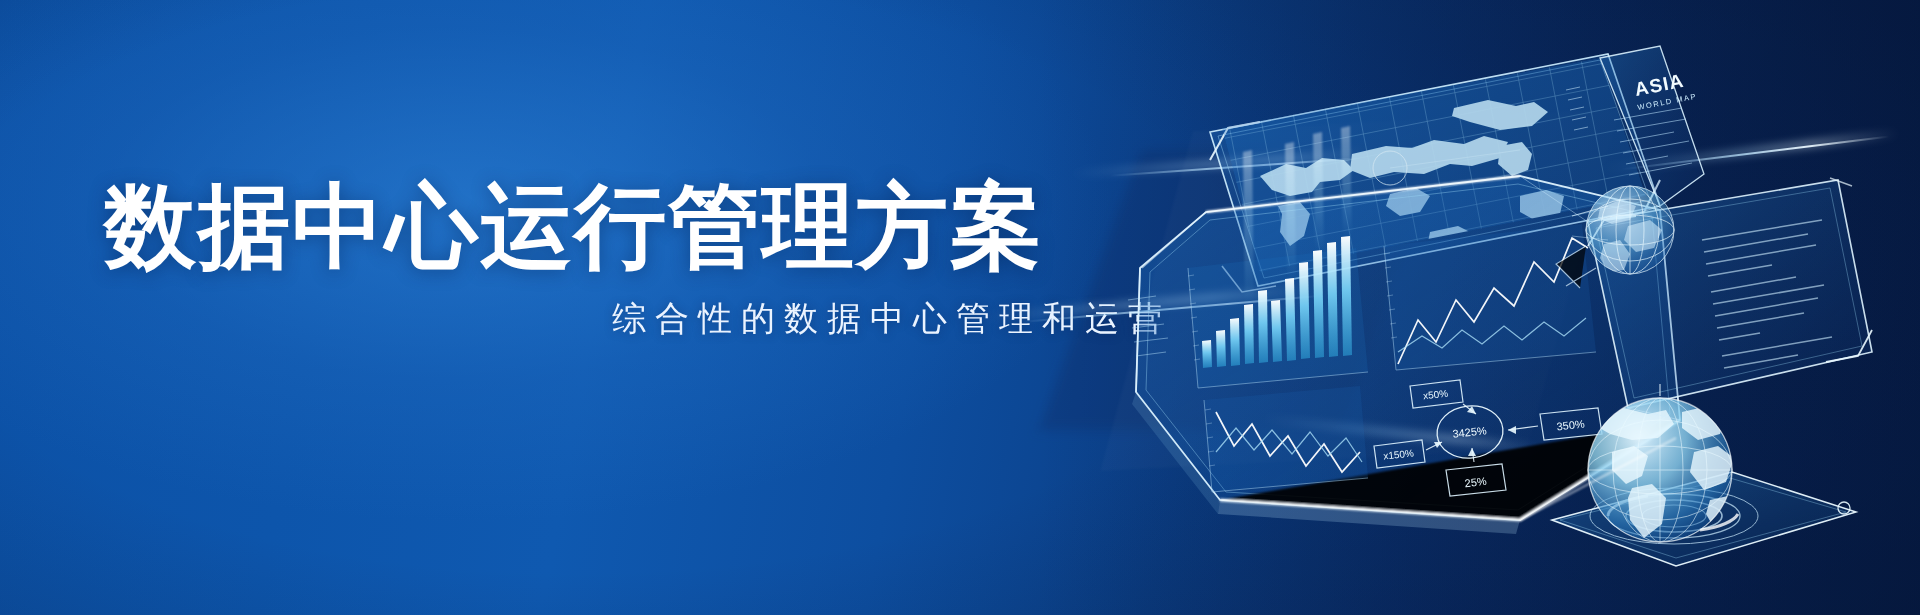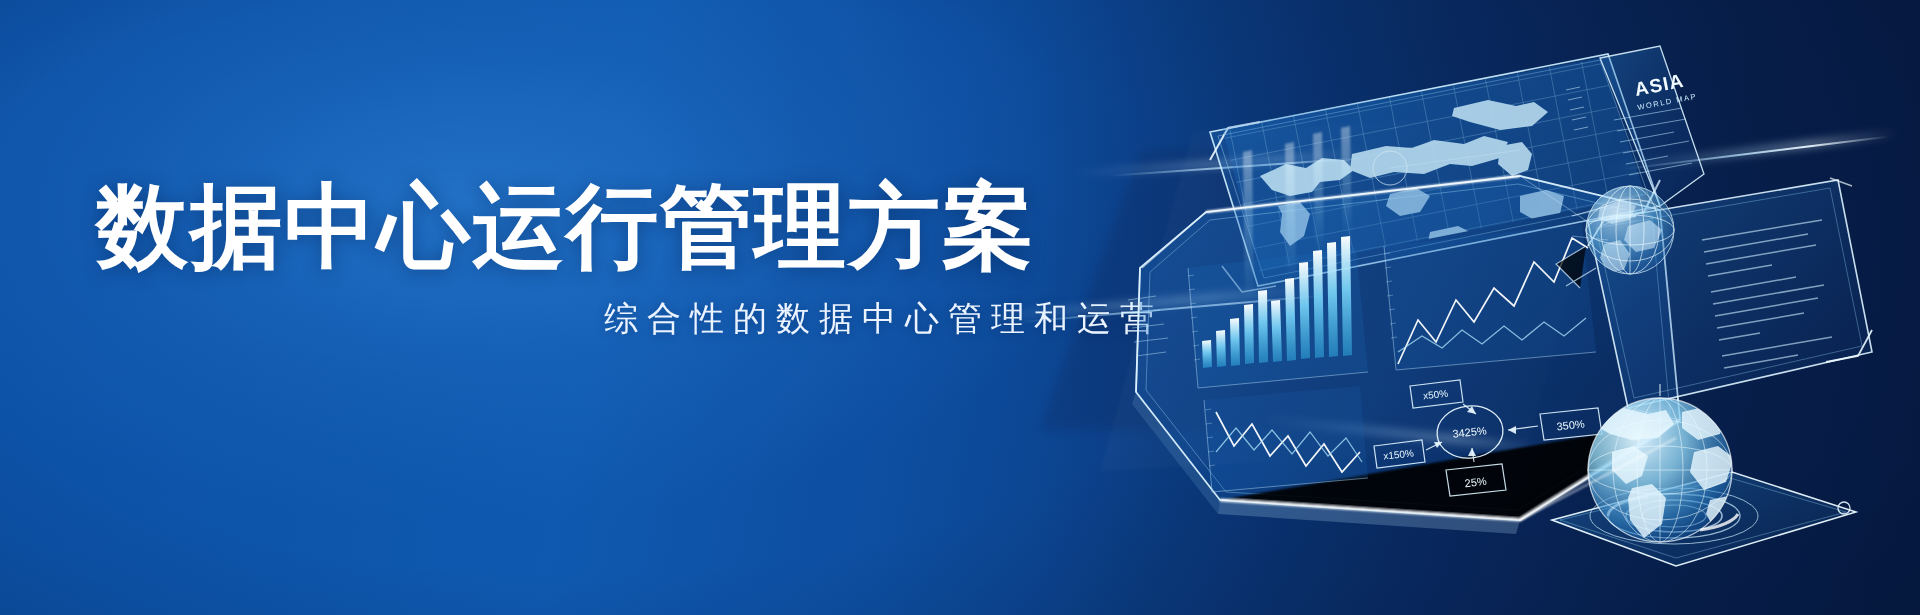--- a/index.html
+++ b/index.html
@@ -18,21 +18,21 @@
   .bg-darkpatch{position:absolute;right:0;top:0;width:46%;height:100%;
     background:linear-gradient(90deg,rgba(8,34,82,0) 0%,rgba(8,32,78,.45) 55%,rgba(7,28,70,.72) 100%);}
   
   .ghost-rect{position:absolute;left:1150px;top:120px;width:420px;height:340px;
     background:rgba(255,255,255,.022);transform:skewX(-18deg) rotate(-3deg);
     filter:blur(1px);}
   .ghost-rect2{position:absolute;left:1090px;top:150px;width:300px;height:280px;
     background:rgba(12,40,95,.30);transform:skewX(-20deg);filter:blur(6px);}
 
   
-  .copy{position:absolute;left:4px;top:0;width:1150px;height:461px;}
+  .copy{position:absolute;left:12px;top:0;width:1150px;height:461px;}
   .title{
     position:absolute;left:92px;top:178px;
     font-size:92px;line-height:1.05;font-weight:700;color:#ffffff;
     letter-spacing:2px;white-space:nowrap;
     text-shadow:0 2px 18px rgba(0,30,80,.45);
   }
   .subtitle{
     position:absolute;left:600px;top:296px;
     font-size:34px;font-weight:400;color:#eaf3ff;
     letter-spacing:9px;white-space:nowrap;

